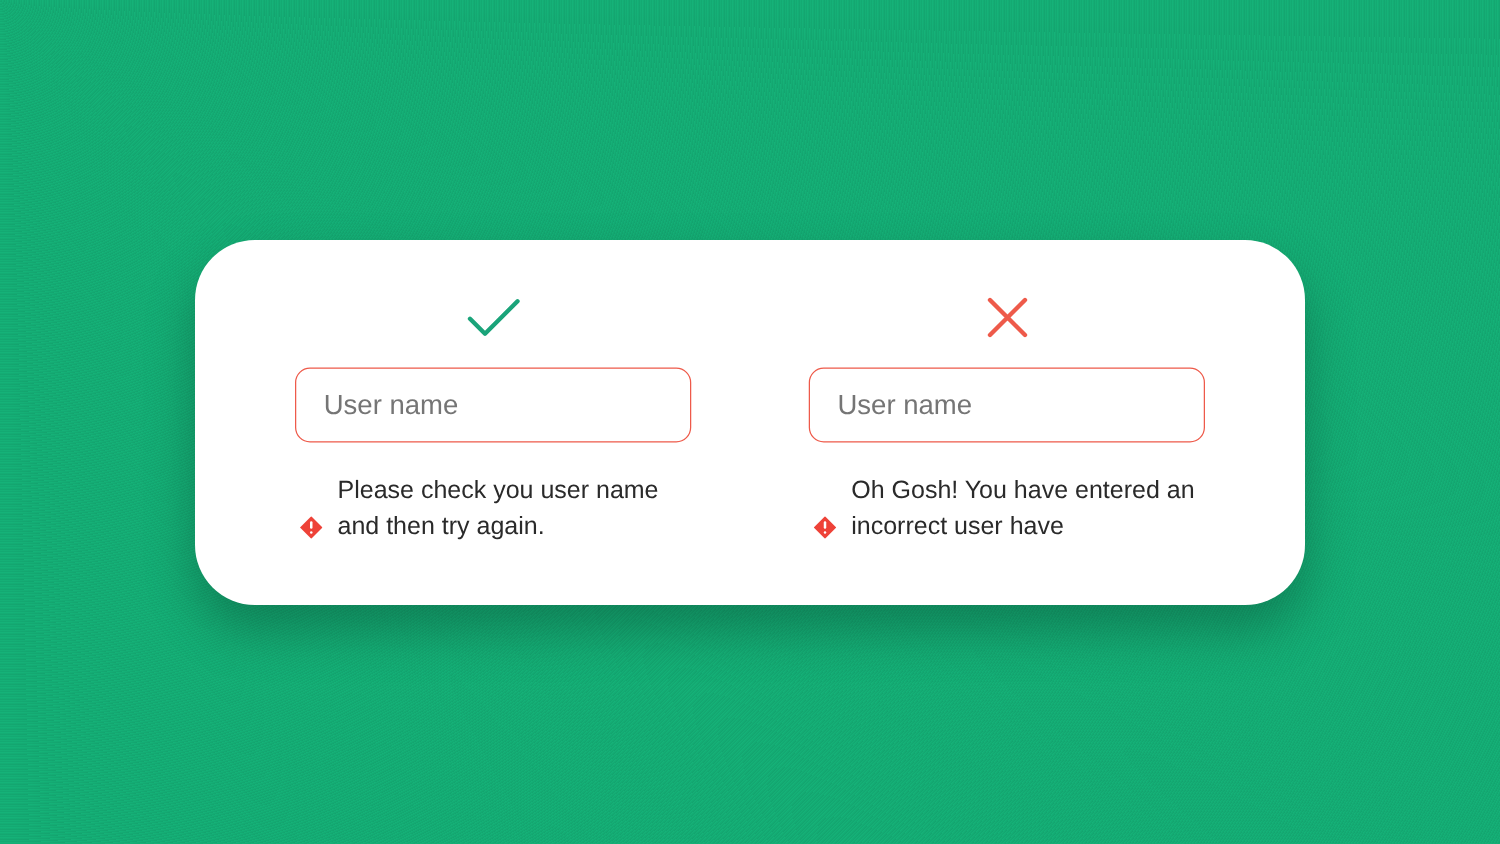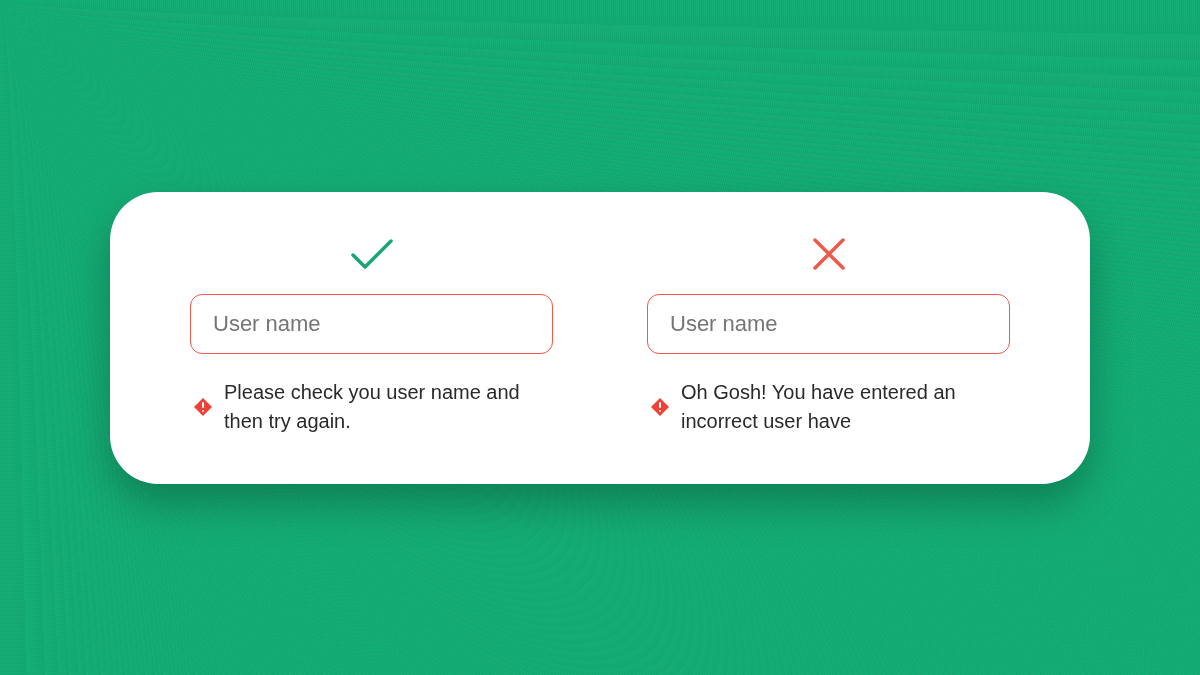--- a/index.html
+++ b/index.html
@@ -19,21 +19,21 @@
       overflow: hidden;
     }
     .noise-overlay {
       position: absolute;
       inset: 0;
       opacity: 0.08;
       background-image: repeating-radial-gradient(circle at 0 0, transparent 0, #000 2px);
       pointer-events: none;
     }
     .card {
-      width: 980px;
+      width: 888px;
       background: #ffffff;
       border-radius: 48px;
       padding: 40px 80px 48px 80px;
       box-shadow: 0 20px 40px rgba(0,0,0,0.25);
       display: flex;
       gap: 94px;
       position: relative;
       z-index: 1;
     }
     .column {
@@ -55,21 +55,21 @@
       border-radius: 12px;
       padding: 16px 22px;
       font-size: 22px;
       color: #2a2a2a;
       background: #fff;
       outline: none;
       font-family: inherit;
     }
     .error-row {
       display: flex;
-      align-items: center;
+      align-items: flex-end;
       width: 100%;
       margin-top: 24px;
       padding-left: 4px;
       gap: 12px;
     }
     .error-icon {
       flex-shrink: 0;
       margin-top: 4px;
     }
     .error-text {

